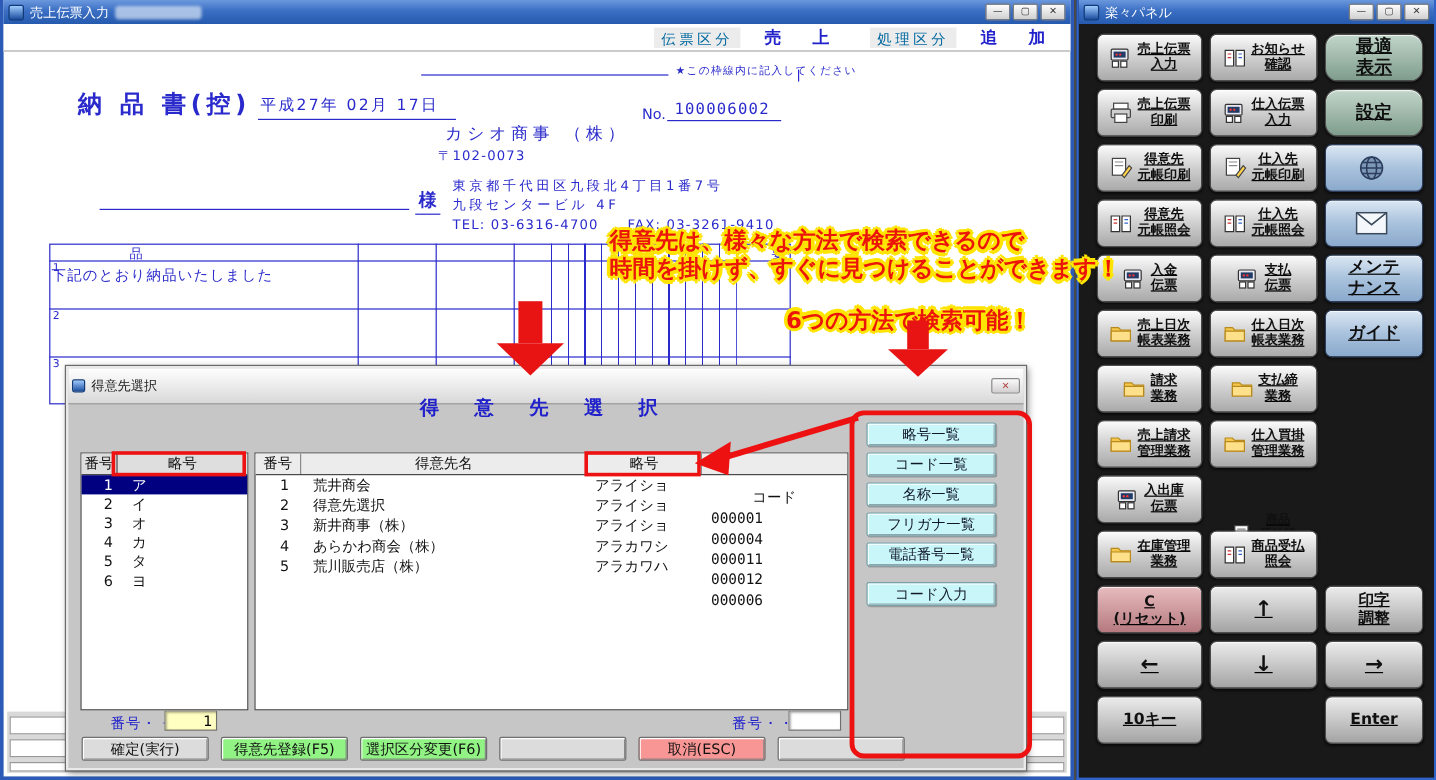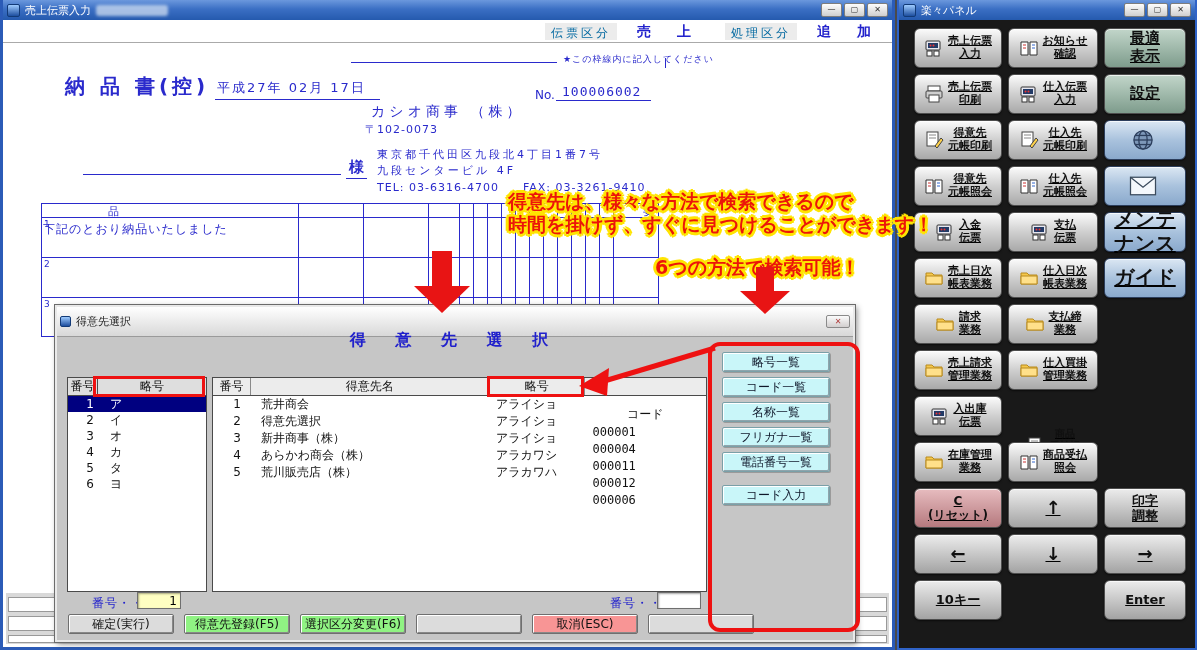--- a/index.html
+++ b/index.html
@@ -101,22 +101,22 @@
   .panel{position:absolute;left:897px;top:0;width:300px;height:650px;background:#191919;
     border:2px solid #2f63c8;border-top:none;z-index:5;}
   .panel .titlebar{height:20px;}
   .panel-grid{position:absolute;left:15px;top:28px;width:272px;display:grid;
     grid-template-columns:88px 90px 1fr;grid-auto-rows:40px;gap:6px 6px;text-decoration:underline;}
   .pbtn{border-radius:6px;border:1px solid #4d4d4d;display:flex;align-items:center;justify-content:center;
     gap:4px;font-weight:bold;font-size:11px;line-height:1.18;text-align:center;white-space:pre-line;color:#101010;
     box-shadow:inset 0 1px 0 rgba(255,255,255,.7),0 1px 2px rgba(0,0,0,.6);padding:1px 2px;}
   .pbtn .lbl{white-space:pre-line;}
   .pbtn.task{background:linear-gradient(#fbfbfb,#cfcfcf 50%,#a9a9a9);}
-  .pbtn.green{background:linear-gradient(#c2d6ca,#7e9c8c);font-size:15px;}
-  .pbtn.blue{background:linear-gradient(#dbe7f3,#a9c2dd 50%,#8aa9cc);font-size:20px;border-color:#2c3e5c;align-items:center;}
+  .pbtn.green{background:linear-gradient(#c2d6ca,#7e9c8c);font-size:15px;border-radius:11px;}
+  .pbtn.blue{background:linear-gradient(#dbe7f3,#a9c2dd 50%,#8aa9cc);font-size:14px;border-color:#2c3e5c;align-items:center;}
   .pbtn.red{background:linear-gradient(#e7bcbf,#b5797e);font-size:12px;}
   .pbtn.gray{background:linear-gradient(#ececec,#a3a3a3);font-size:13px;}
   .pbtn.arrow{font-size:18px;}
   .pbtn.tiny{font-size:10px;margin-top:48px;}
   .pbtn svg{flex:0 0 auto;}
   .cell-empty{visibility:hidden;}
 </style>
 </head>
 <body>
 

